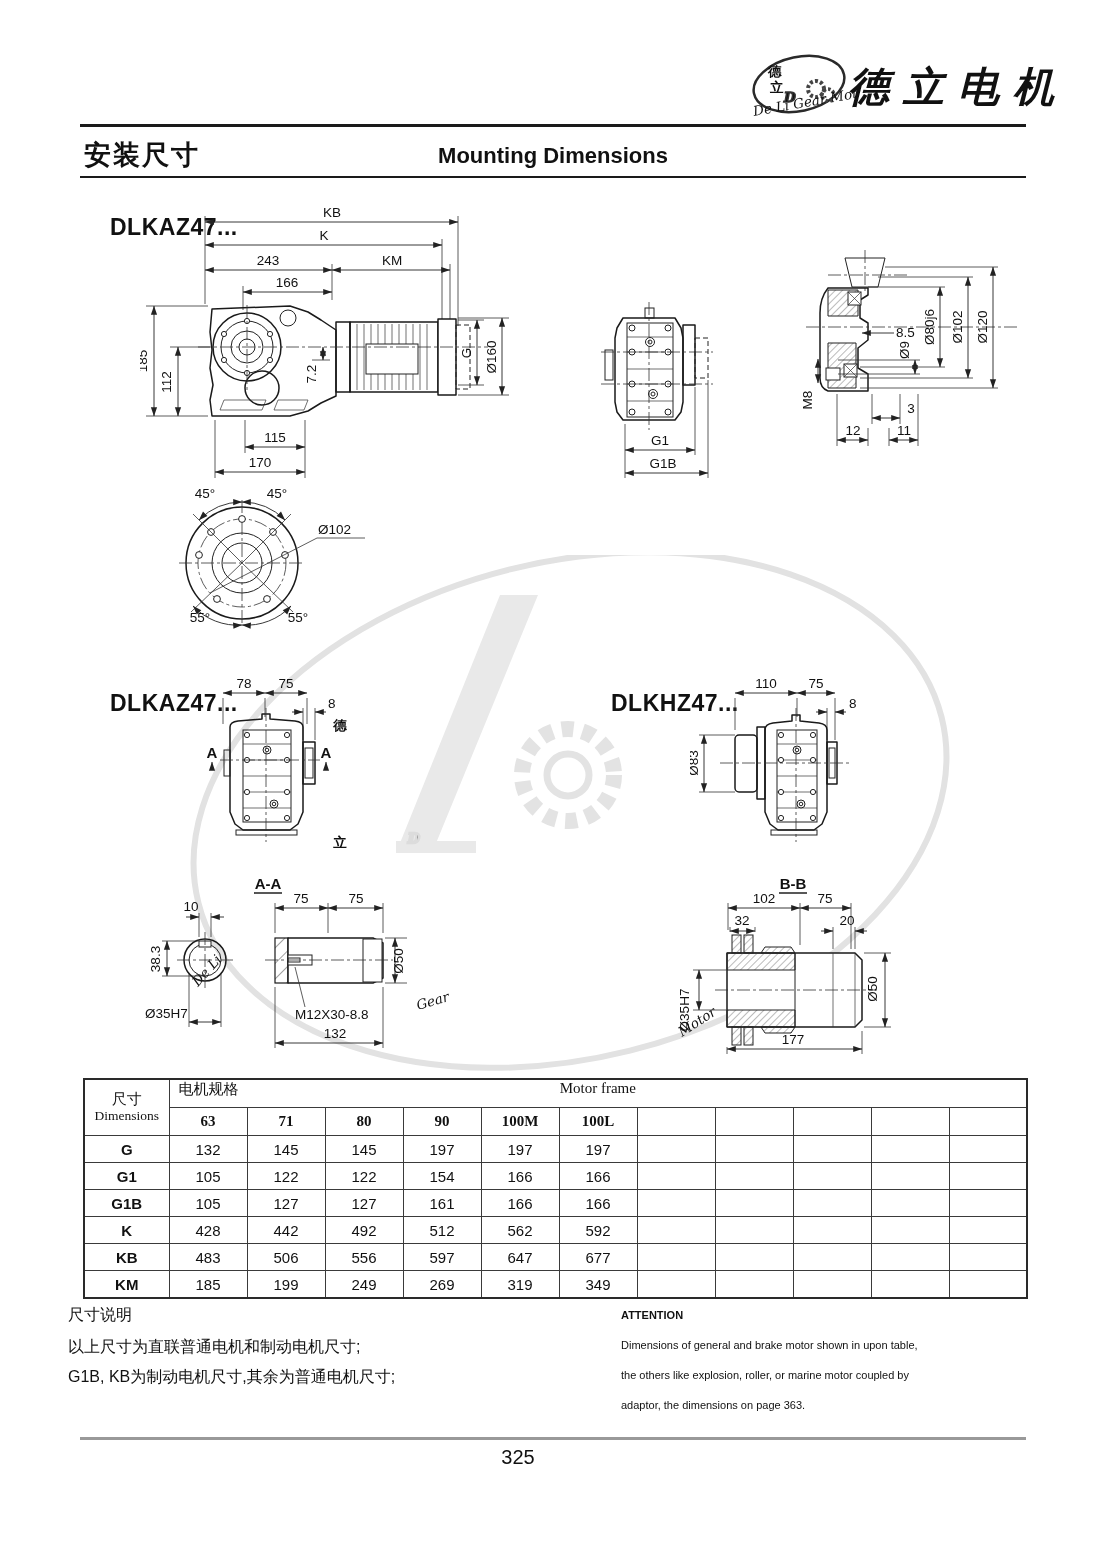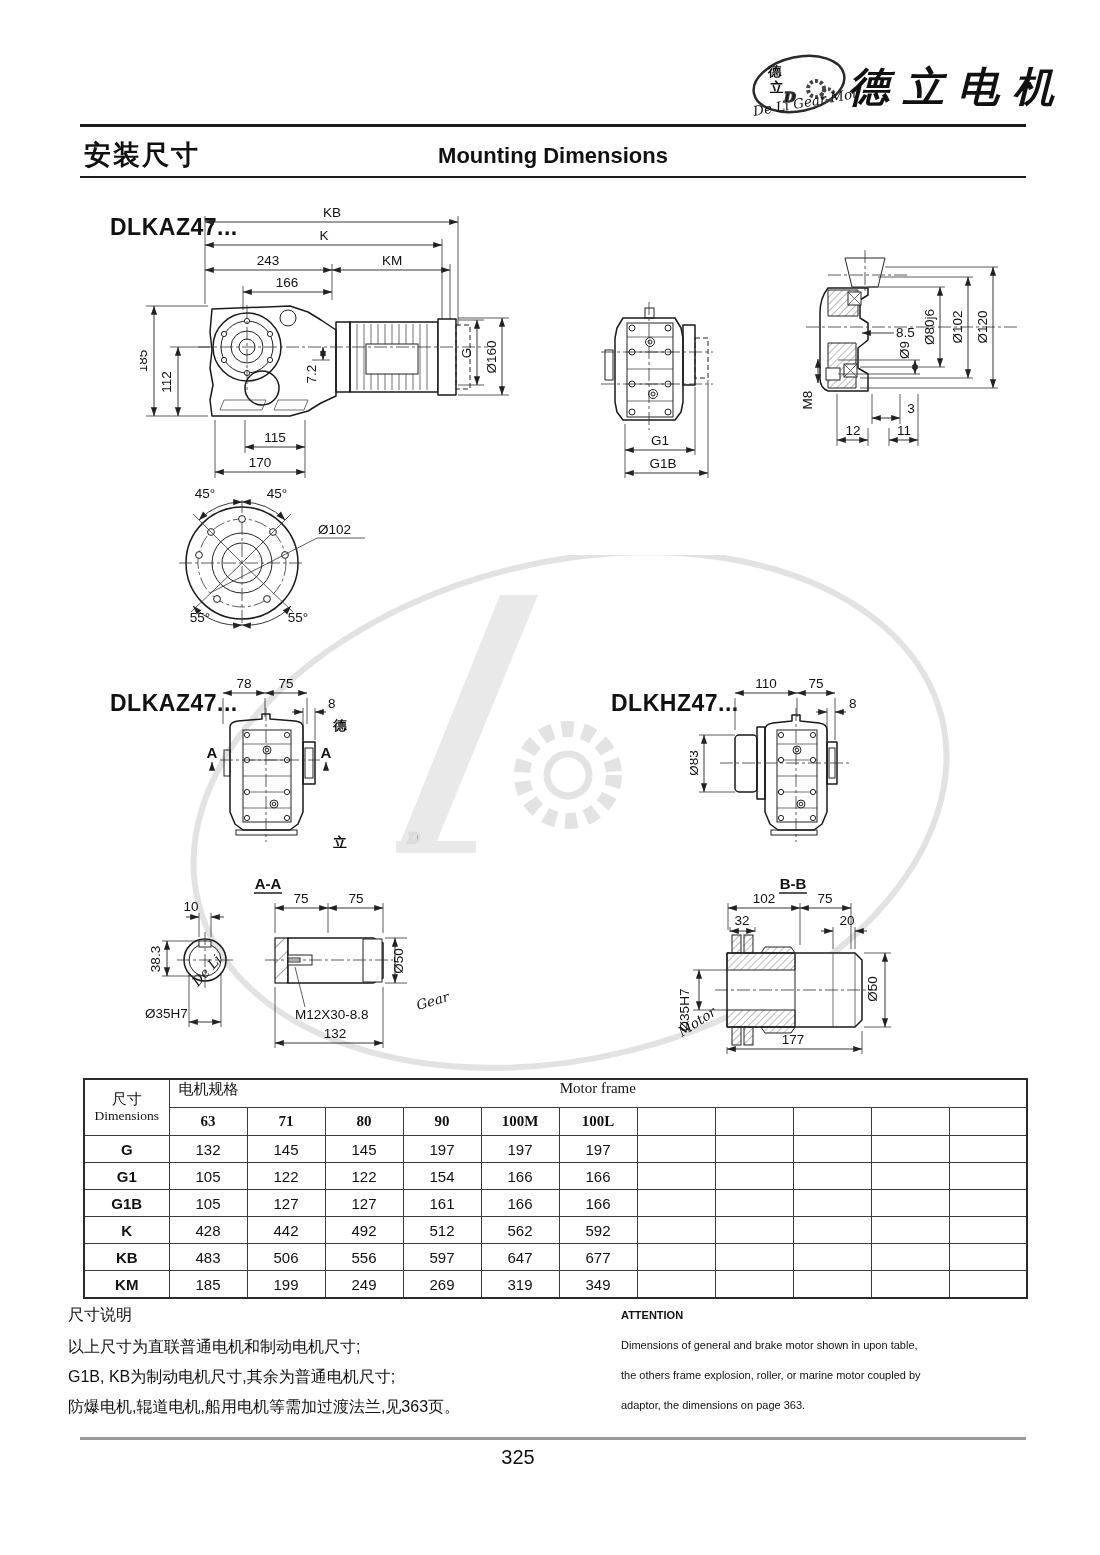--- a/index.html
+++ b/index.html
@@ -654,26 +654,25 @@
             <td></td>
             <td></td>
     </tr>
   </tbody>
       </table>
 
   <div class="abs notes" style="left:68px;top:1300px;width:500px">
     <div class="hd">尺寸说明</div>
     <div>以上尺寸为直联普通电机和制动电机尺寸;</div>
     <div>G1B, KB为制动电机尺寸,其余为普通电机尺寸;</div>
-    <div>防爆电机,辊道电机,船用电机等需加过渡法兰,见363页。</div>
   </div>
   <div class="abs notes-en" style="left:621px;top:1300px;width:420px">
     <div class="hd">ATTENTION</div>
     <div>Dimensions of general and brake motor shown in upon table,</div>
-    <div>the others frame explosion, roller, or marine motor coupled by</div>
+    <div>the others like explosion, roller, or marine motor coupled by</div>
     <div>adaptor, the dimensions on page 363.</div>
   </div>
 
   <div class="rule" style="left:80px;top:1437px;width:946px;height:2.5px;background:#999"></div>
   <div class="pagenum" style="top:1446px">325</div>
 
   </div>
 </div>
 
 </body></html>

